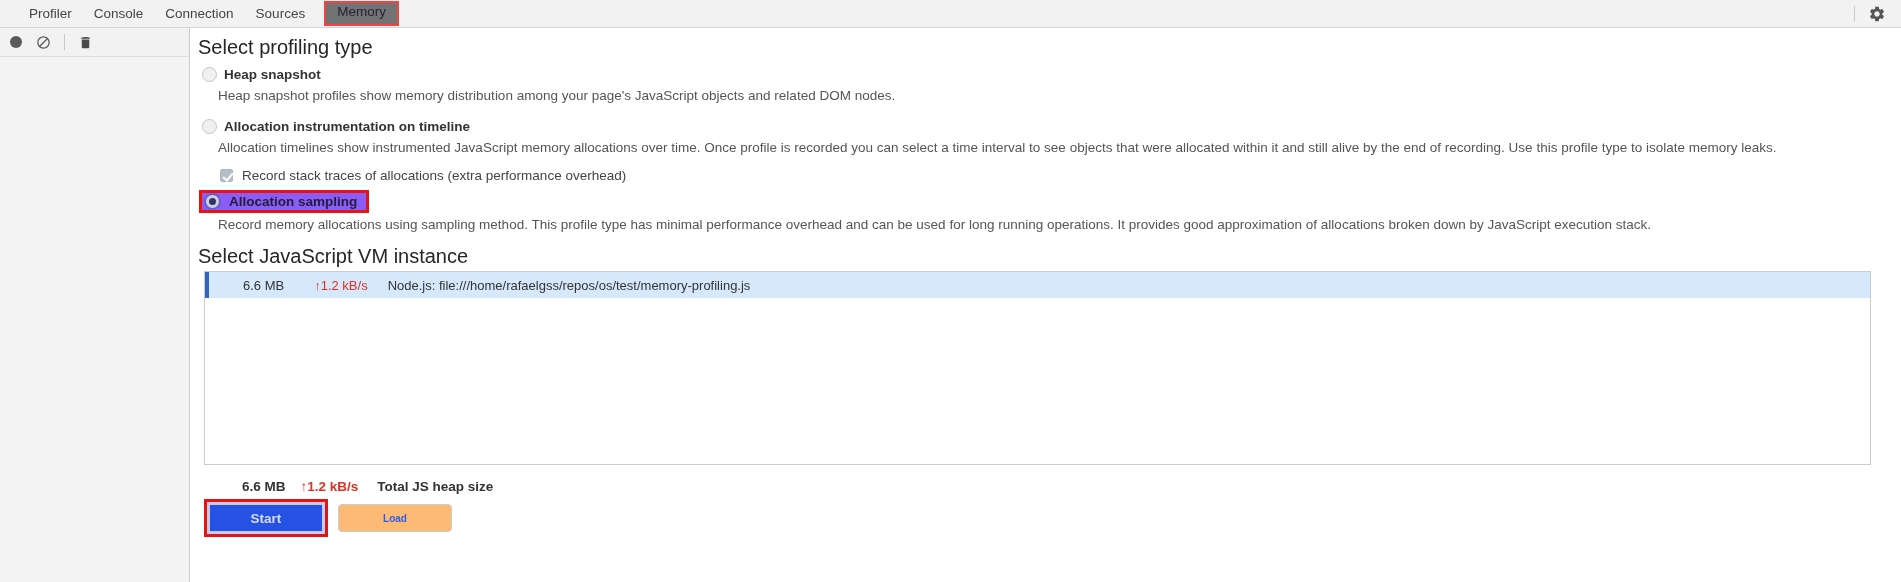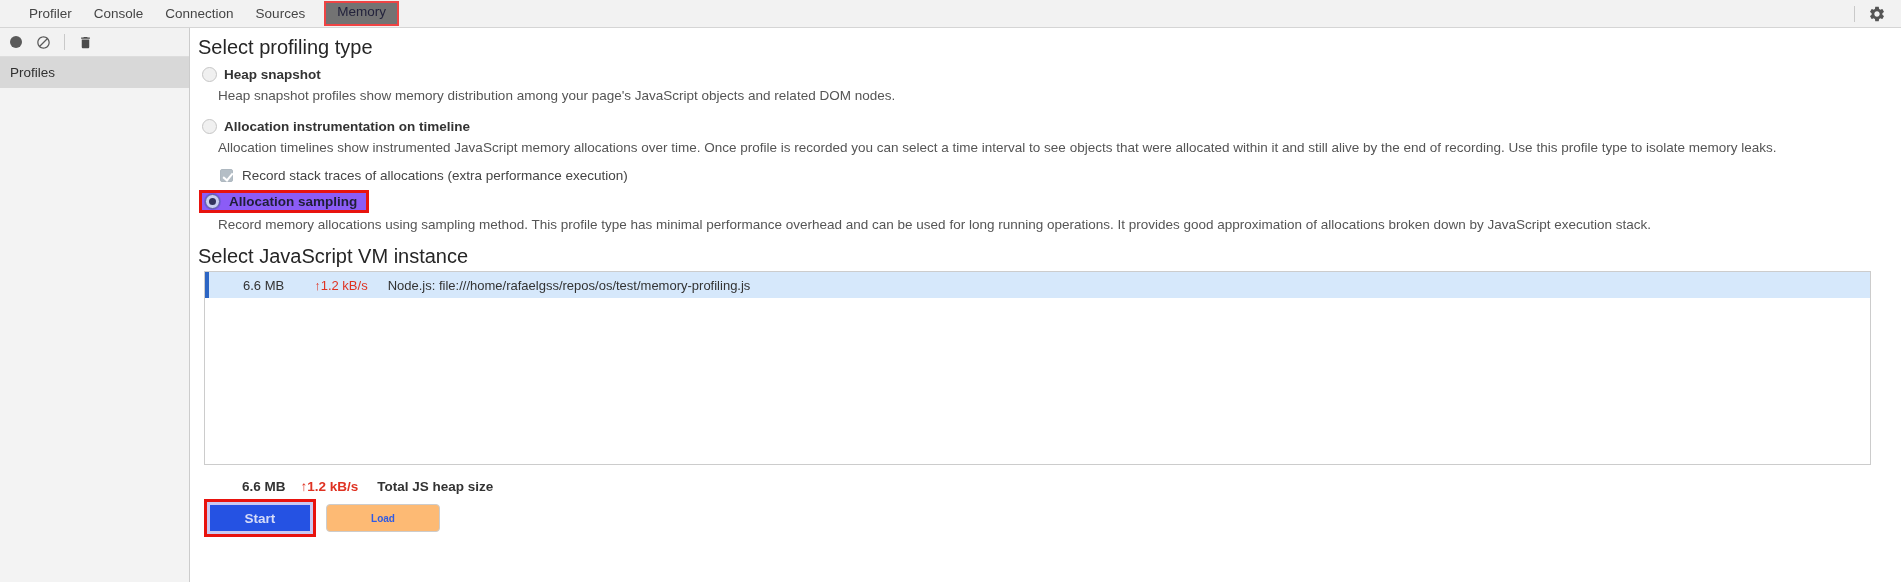--- a/index.html
+++ b/index.html
@@ -86,21 +86,21 @@
   .vm-rate { margin-left:30px; color:#df3222; }
   .vm-name { margin-left:20px; }
   
   .heap-footer { margin:14px 0 0 44px; display:flex; font-weight:bold; color:#333; }
   .f-rate { margin-left:15px; color:#df3222; }
   .f-label { margin-left:19px; }
   .buttons { display:flex; align-items:center; margin:5px 0 0 6px; }
   .annot-box { border:3px solid #e8130e; }
   .focus-ring { background:#c9c9f2; padding:3px; }
   .btn-start {
-    width:100px; height:26px; background:#2552e3; color:#d6dcf8;
+    width:112px; height:26px; background:#2552e3; color:#d6dcf8;
     border:none; font-family:inherit; font-size:13.5px; font-weight:600; cursor:pointer;
   }
   .btn-load {
     margin-left:10px; width:114px; height:28px; background:#fdba74; color:#2f5be5;
     border:1px solid #ccc; border-radius:4px; font-family:inherit; font-size:10px;
     font-weight:600; cursor:pointer;
   }
   svg { display:block; }
 </style>
 </head>
@@ -136,40 +136,39 @@
           <path d="M12 2C6.48 2 2 6.48 2 12s4.48 10 10 10 10-4.48 10-10S17.52 2 12 2zm-8 10c0-4.42 3.58-8 8-8 1.85 0 3.55.63 4.9 1.69L5.69 16.9C4.63 15.55 4 13.85 4 12zm8 8c-1.85 0-3.55-.63-4.9-1.69L18.31 7.1C19.37 8.45 20 10.15 20 12c0 4.42-3.58 8-8 8z"></path>
         </svg>
       </span>
       <span class="vdiv"></span>
       <span class="icon-btn">
         <svg width="15" height="15" viewBox="0 0 24 24" fill="#4a4a4a">
           <path d="M6 19c0 1.1.9 2 2 2h8c1.1 0 2-.9 2-2V7H6v12zM19 4h-3.5l-1-1h-5l-1 1H5v2h14V4z"></path>
         </svg>
       </span>
     </div>
-    <div class="profiles-row">Profiles</div>
   </div>
 
   <div class="content">
     <h2>Select profiling type</h2>
 
     <div class="opt-row">
       <span class="radio"></span>
       <span class="opt-label">Heap snapshot</span>
     </div>
     <div class="opt-desc">Heap snapshot profiles show memory distribution among your page's JavaScript objects and related DOM nodes.</div>
 
     <div class="opt-row opt2">
       <span class="radio"></span>
       <span class="opt-label">Allocation instrumentation on timeline</span>
     </div>
     <div class="opt-desc">Allocation timelines show instrumented JavaScript memory allocations over time. Once profile is recorded you can select a time interval to see objects that were allocated within it and still alive by the end of recording. Use this profile type to isolate memory leaks.</div>
     <div class="chk-row second">
       <span class="checkbox checked"></span>
-      <span>Record stack traces of allocations (extra performance execution)</span>
+      <span>Record stack traces of allocations (extra performance overhead)</span>
     </div>
 
     <div>
       <div class="opt-annot">
         <span class="radio checked"></span>
         <span class="opt-label">Allocation sampling</span>
       </div>
     </div>
     <div class="opt-desc desc3">Record memory allocations using sampling method. This profile type has minimal performance overhead and can be used for long running operations. It provides good approximation of allocations broken down by JavaScript execution stack.</div>
 

